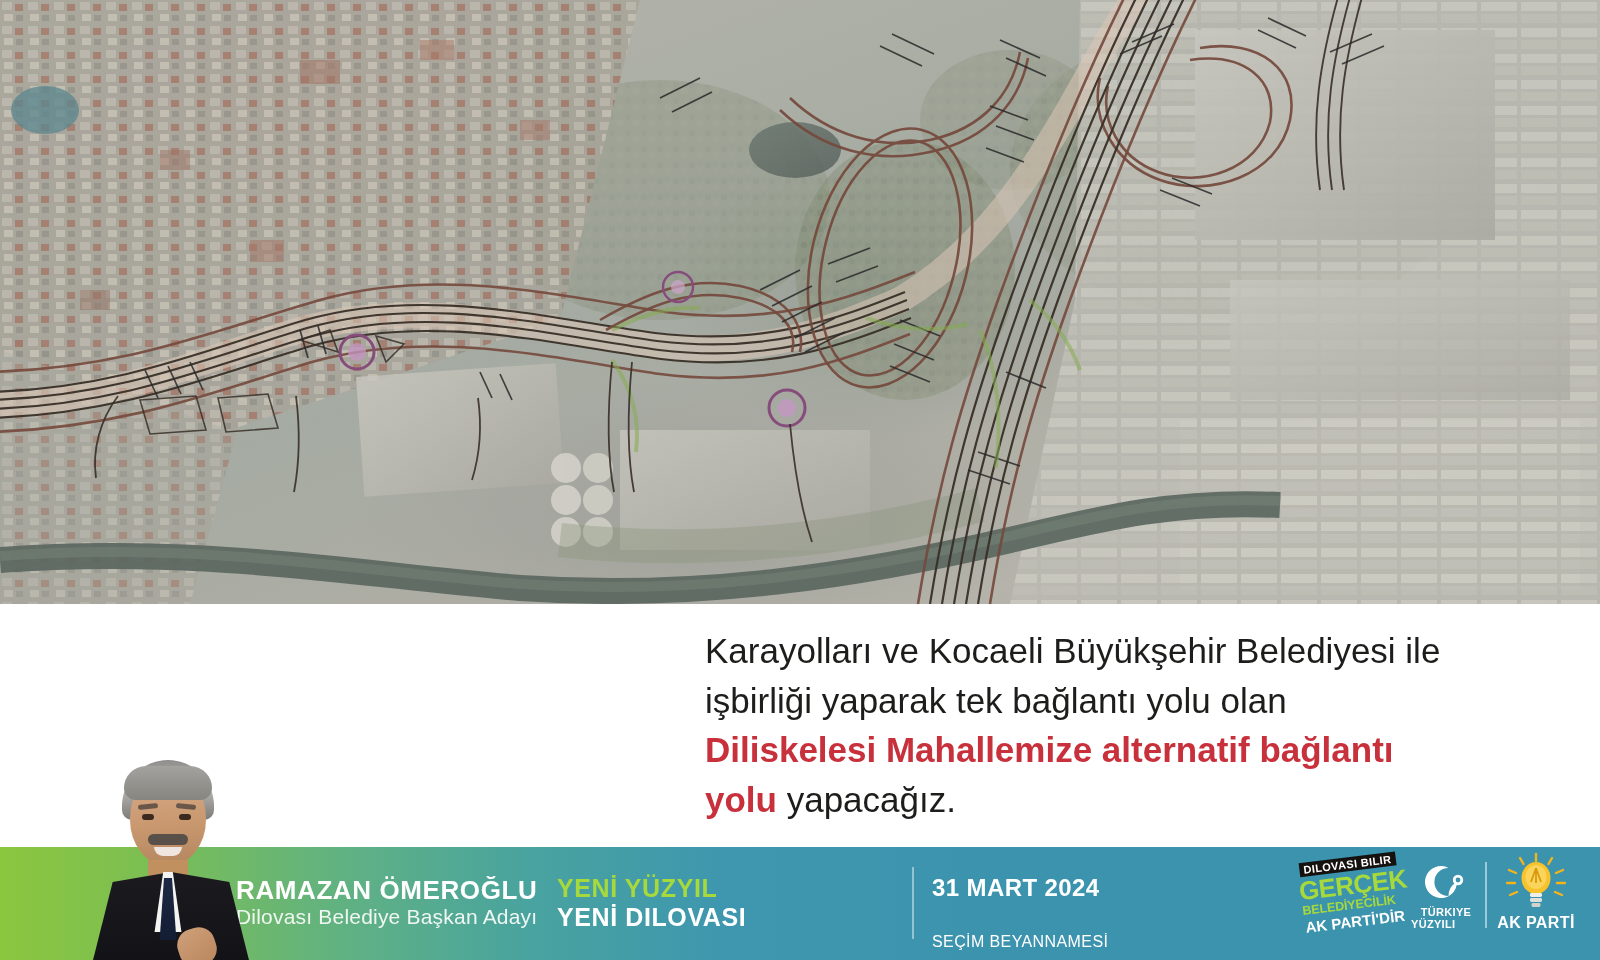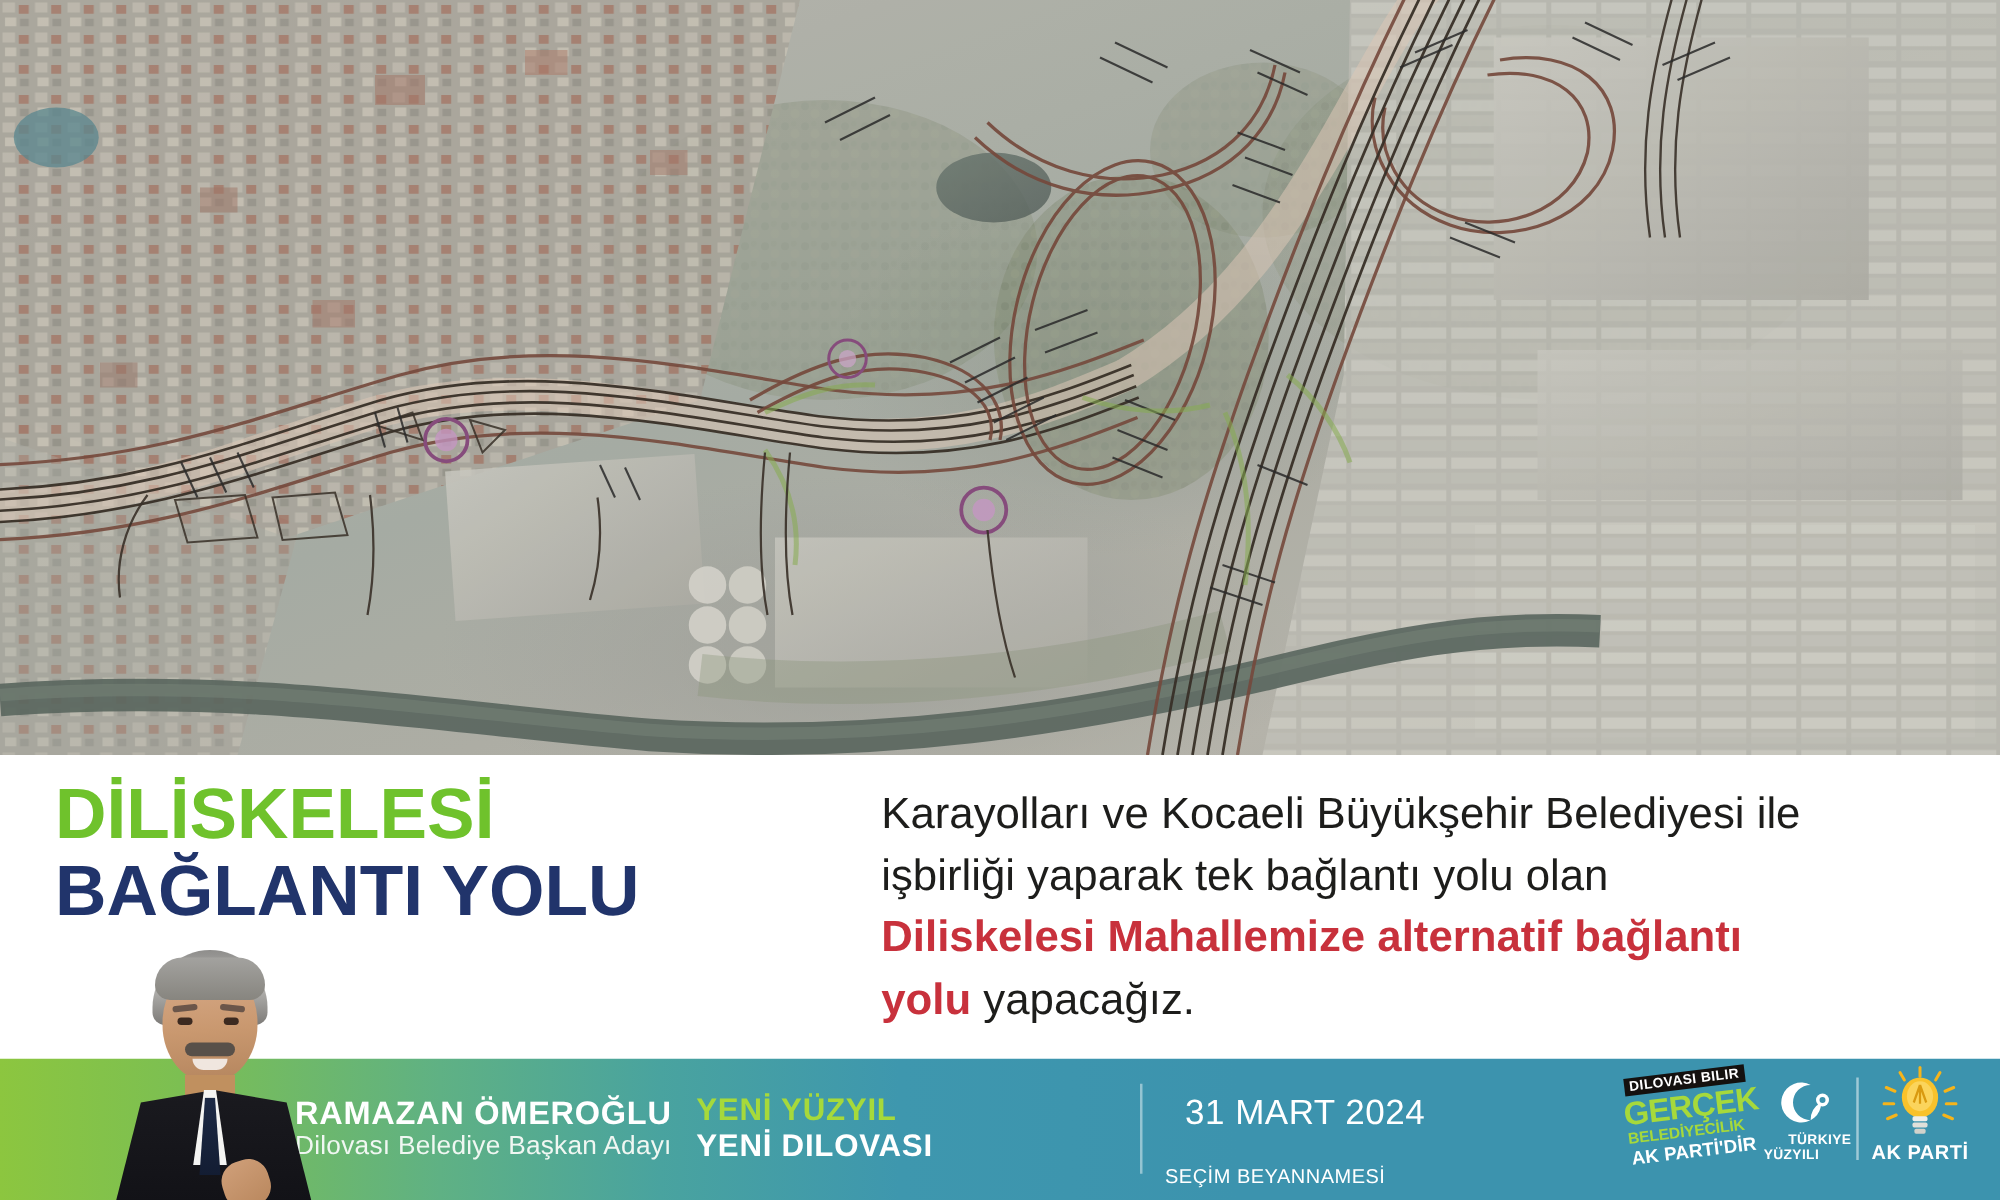--- a/index.html
+++ b/index.html
@@ -109,21 +109,21 @@
   .bb-slog2{
     position:absolute; left:557px; top:56px; color:#ffffff;
     font-size:25px; font-weight:bold; letter-spacing:.6px; white-space:nowrap;
   }
   .bb-divider{
     position:absolute; left:912px; top:20px; width:2px; height:72px;
     background:rgba(255,255,255,.45);
   }
   .bb-date1{
     position:absolute; left:932px; top:27px; color:#fff;
-    font-size:28px; font-weight:400; letter-spacing:.4px; white-space:nowrap;margin-left:16px;
+    font-size:24px; font-weight:700; letter-spacing:.4px; white-space:nowrap;
   }
   .bb-date2{
     position:absolute; left:932px; top:58px; color:#fff;
     font-size:16px; font-weight:500; letter-spacing:.4px; white-space:nowrap;margin-top:28px;
   }
 
   
   #logo-gercek{
     position:absolute; left:1298px; top:857px; width:108px; height:78px;
     transform:rotate(-7deg); transform-origin:center;
@@ -141,21 +141,21 @@
     font-size:12.5px; font-weight:bold; letter-spacing:-.1px; white-space:nowrap;
   }
   .lg-l4{
     position:absolute; left:4px; top:56px; color:#ffffff;
     font-size:15px; font-weight:bold; letter-spacing:.1px; white-space:nowrap;
   }
 
   
   #logo-turkiye{ position:absolute; left:1411px; top:858px; width:70px; height:76px; }
   .tk-moonwrap{ position:absolute; left:10px; top:0px; width:48px; height:48px; }
-  .tk-t1{ position:absolute; left:0; top:48px; width:70px; text-align:right; color:#fff;
+  .tk-t1{ position:absolute; left:0; top:48px; width:70px; text-align:center; color:#fff;
           font-size:11px; font-weight:bold; letter-spacing:.3px;}
   .tk-t2{ position:absolute; left:0; top:60px; width:70px; text-align:left; color:#fff;
           font-size:11px; font-weight:bold; letter-spacing:.3px;}
   .tk-bar{ position:absolute; left:74px; top:4px; width:2px; height:66px; background:rgba(255,255,255,.5);}
 
   
   #logo-akparti{ position:absolute; left:1492px; top:852px; width:88px; height:84px; }
   .ak-bulbwrap{ position:absolute; left:14px; top:0px; width:60px; height:62px; }
   .ak-text{ position:absolute; left:0; top:62px; width:88px; text-align:center; color:#fff;
             font-size:16px; font-weight:bold; letter-spacing:.4px; }
@@ -366,24 +366,20 @@
           <path d="M790,424 C794,466 800,506 812,542"></path>
         </g>
       </g>
 
       <rect x="0" y="0" width="1600" height="604" fill="#ffffff" opacity=".07"></rect>
     </svg>
   </div>
 
   <div id="content-band">
 
-    <div id="title-block">
-      <div class="t-line1">DİLİSKELESİ</div>
-      <div class="t-line2">BAĞLANTI YOLU</div>
-    </div>
 
     <div id="desc-block">
       <span>Karayolları ve Kocaeli Büyükşehir Belediyesi ile işbirliği yaparak tek bağlantı yolu olan </span><span class="hl">Diliskelesi Mahallemize alternatif bağlantı yolu</span><span> yapacağız.</span>
     </div>
   </div>
 
   <div id="candidate-photo">
     <div class="cp cp-hair"></div>
     <div class="cp cp-face"></div>
     <div class="cp cp-hairfront"></div>

